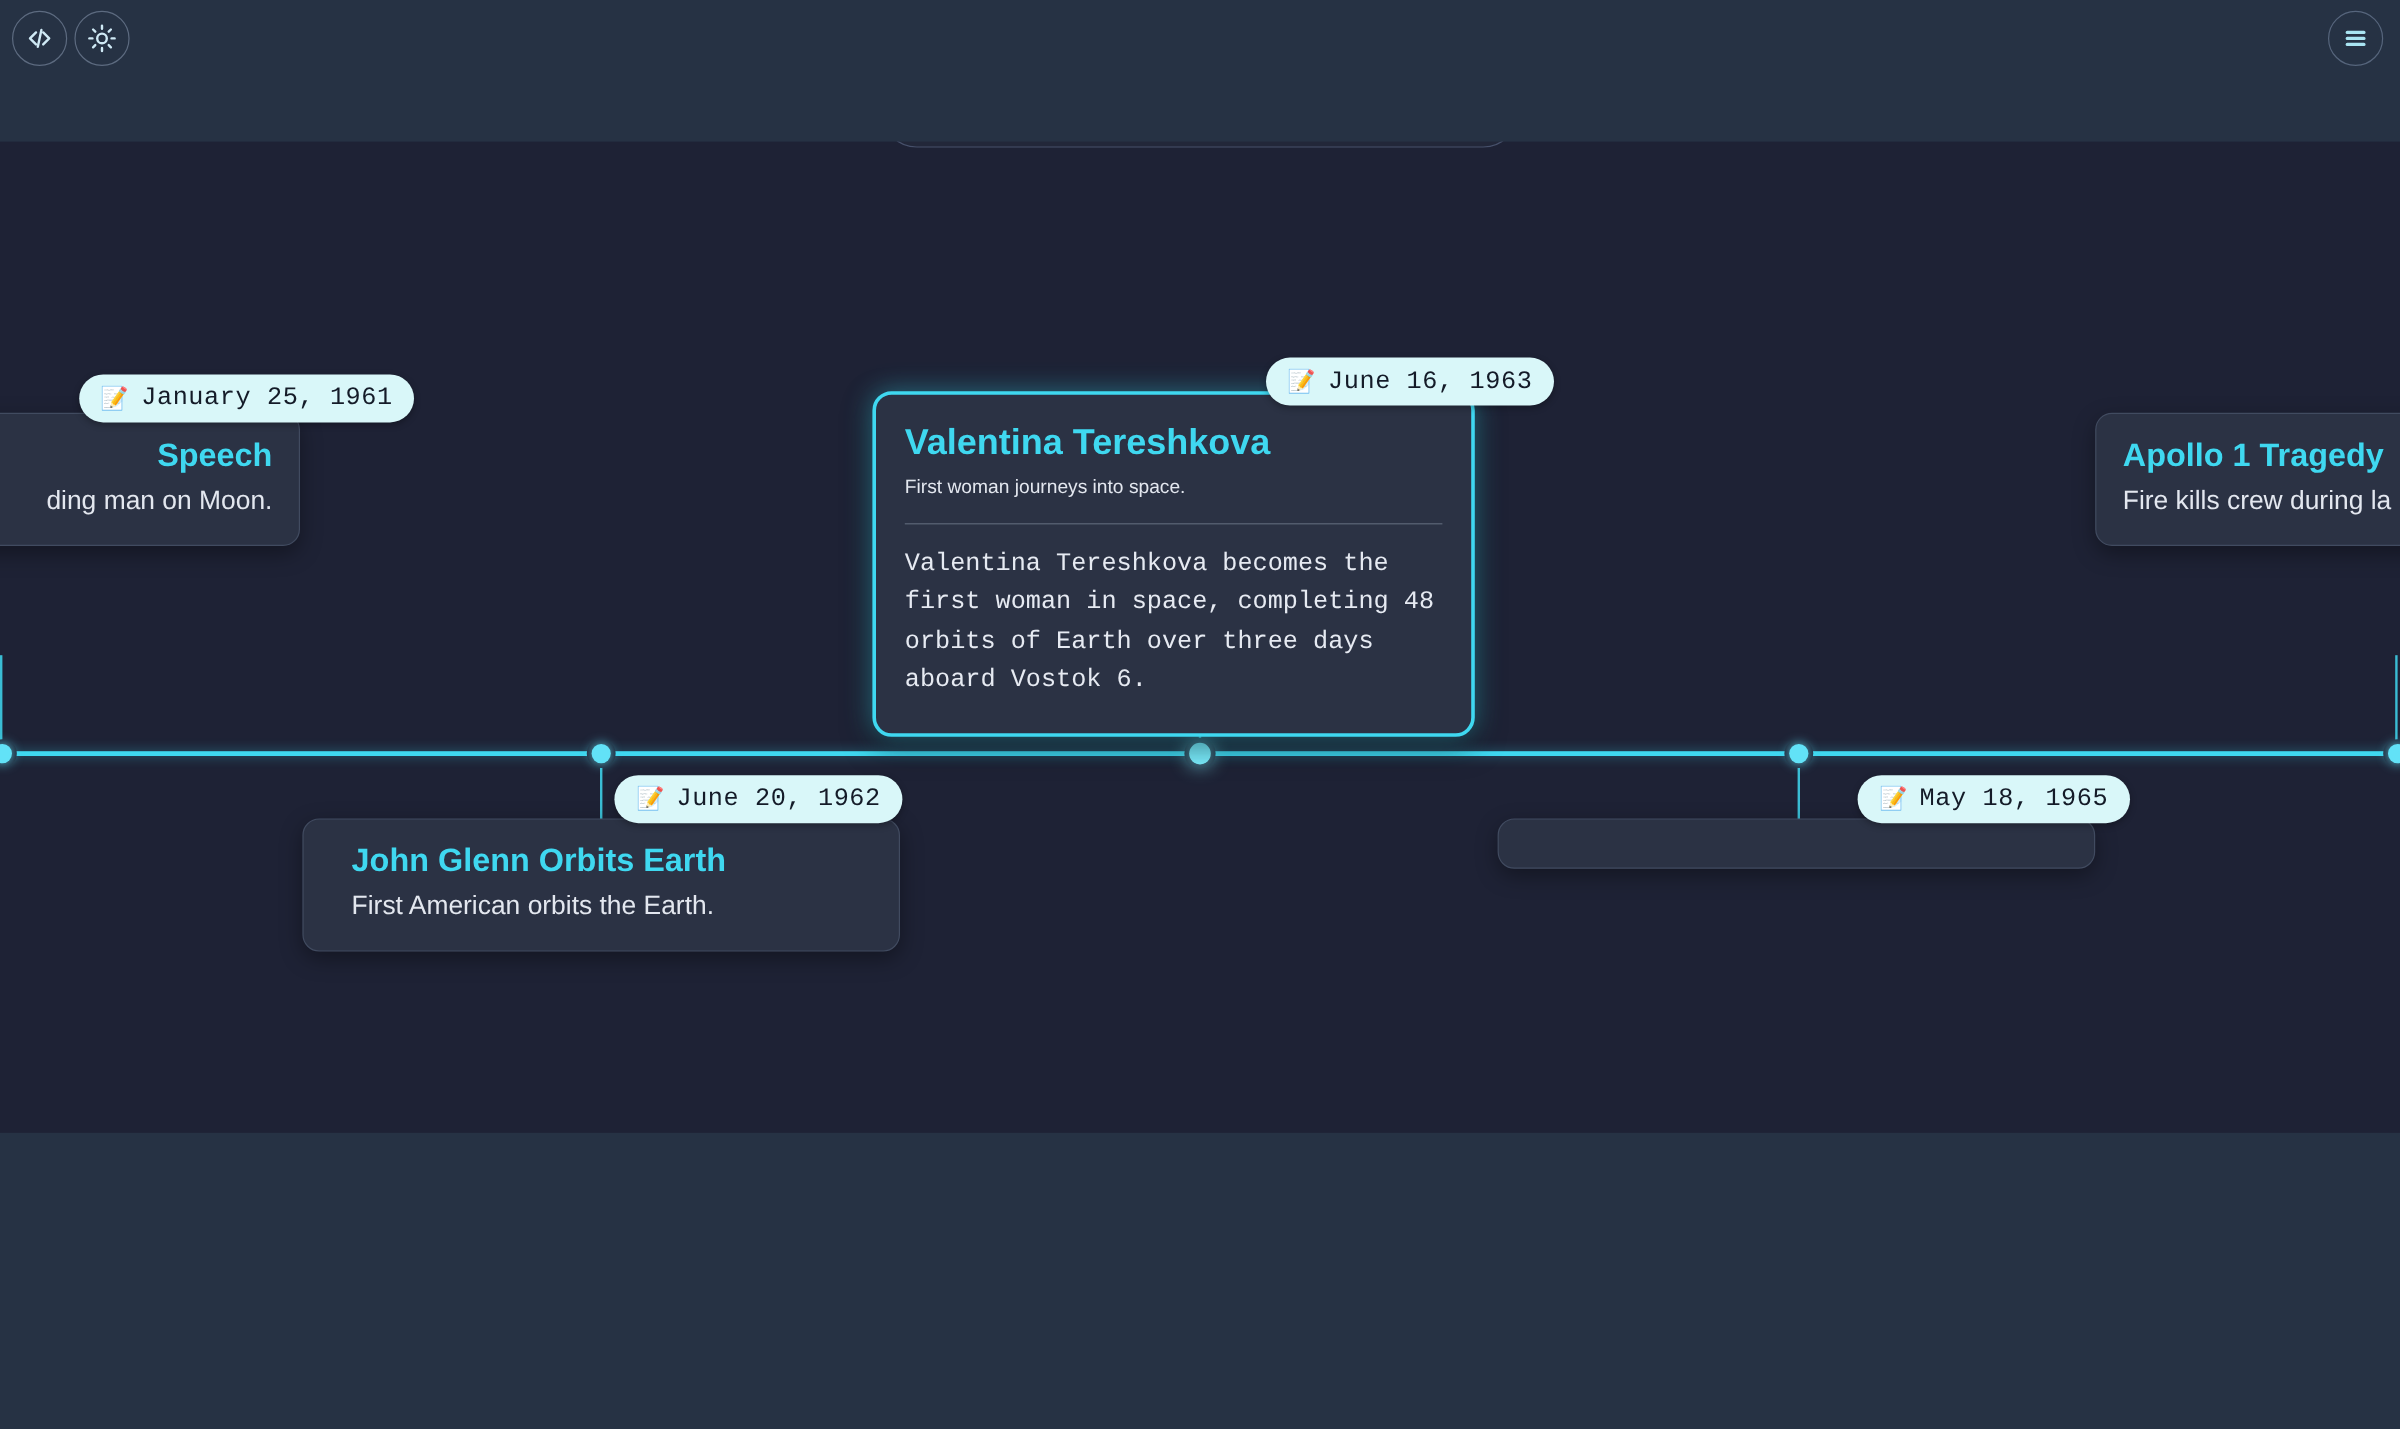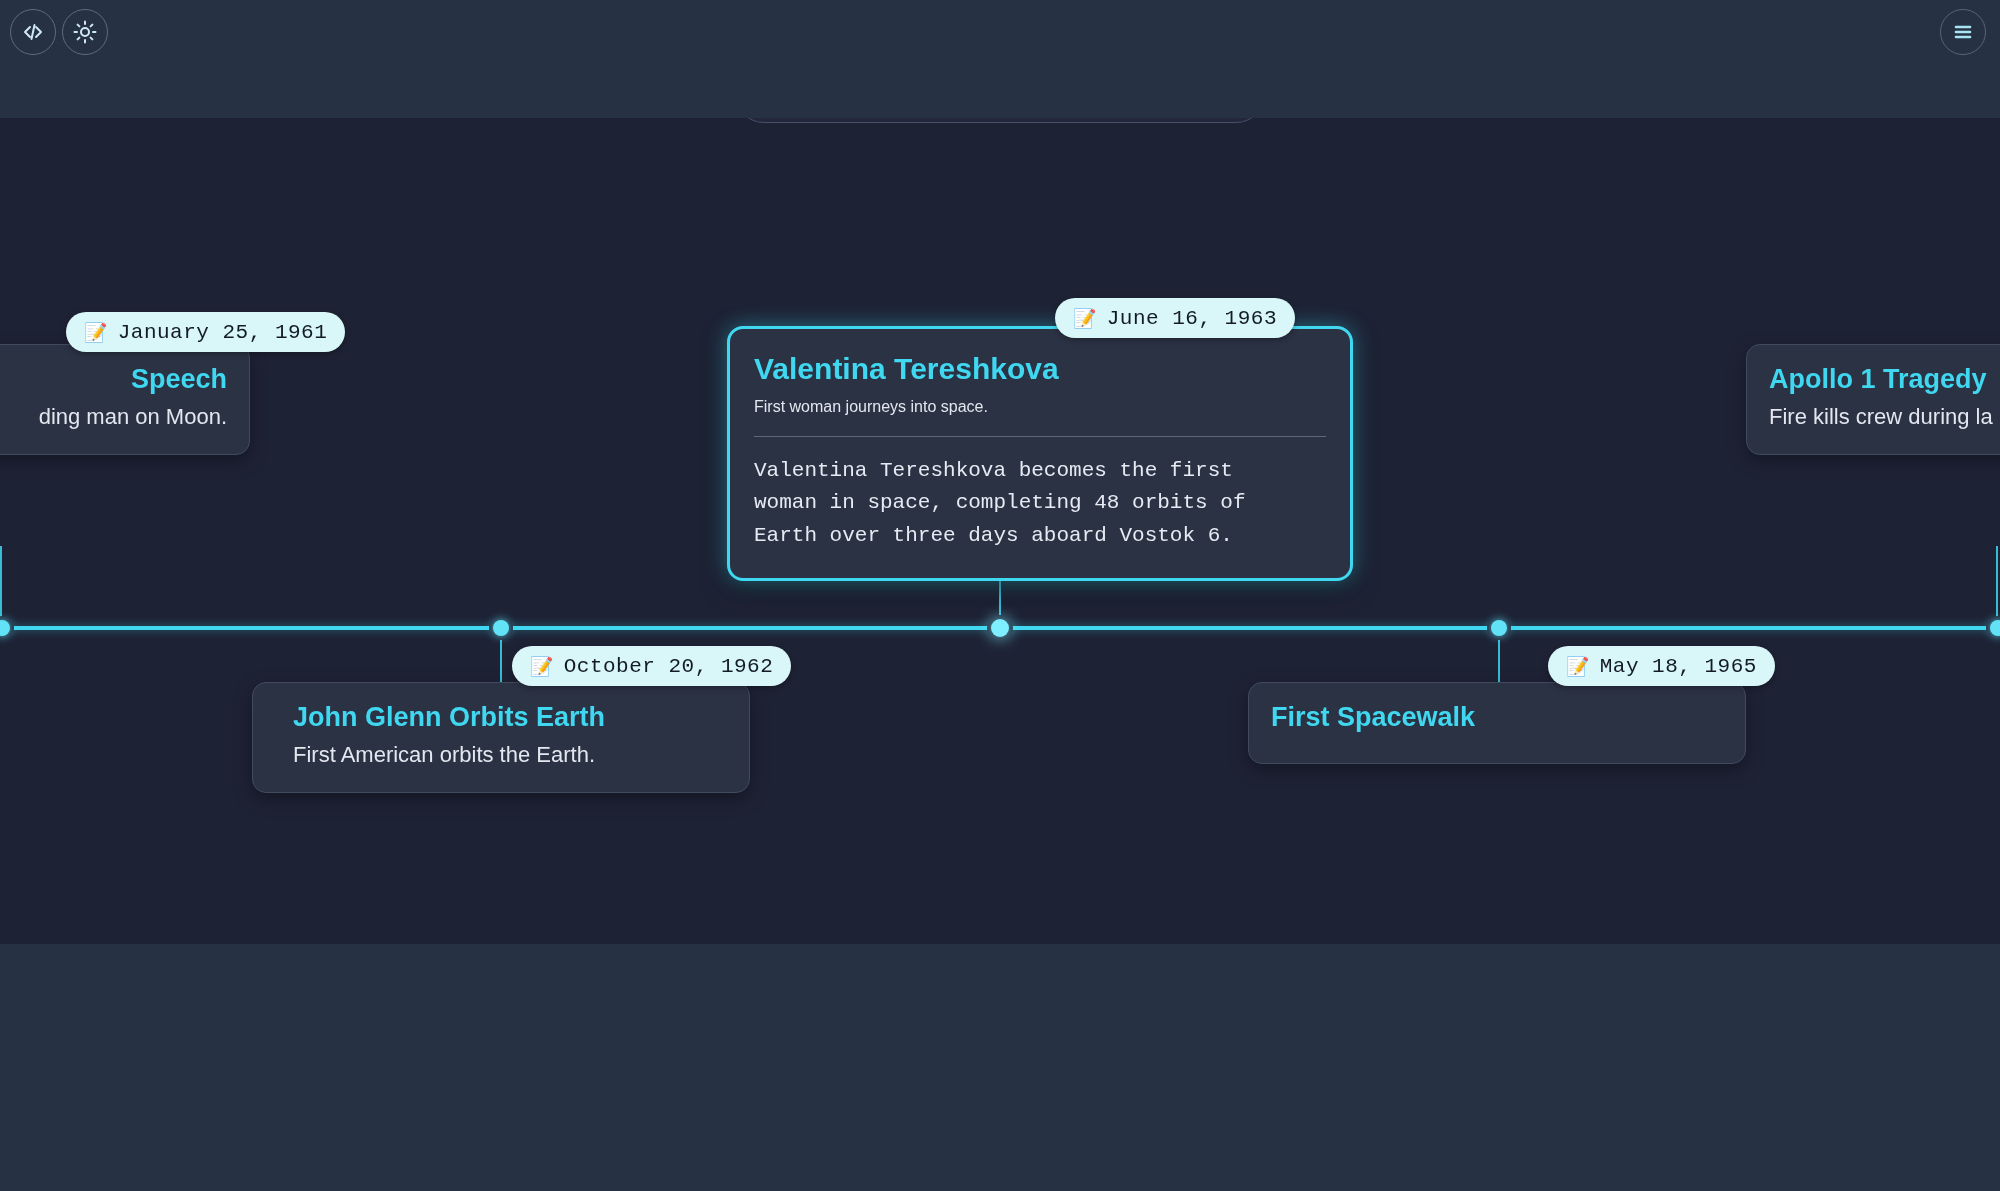--- a/index.html
+++ b/index.html
@@ -228,44 +228,43 @@
     <span class="cal">📝</span>
     <span class="txt">January 25, 1961</span>
   </div>
   <div class="card" style="left:-190px; top:230px; width:440px;">
     <div class="card-title" style="text-align:right;">Speech</div>
     <div class="card-sub" style="text-align:right;">ding man on Moon.</div>
   </div>
 
   <div class="date-badge" style="left:512px; top:532px;">
     <span class="cal">📝</span>
-    <span class="txt">October 20, 1962</span>
+    <span class="txt">June 20, 1962</span>
   </div>
   <div class="card" style="left:252px; top:568px; width:498px;padding-left:40px;">
     <div class="card-title">John Glenn Orbits Earth</div>
     <div class="card-sub">First American orbits the Earth.</div>
   </div>
 
   <div class="date-badge" style="left:1055px; top:184px;">
     <span class="cal">📝</span>
     <span class="txt">June 16, 1963</span>
   </div>
-  <div class="card active" style="left:727px; top:212px; width:626px;">
+  <div class="card active" style="left:727px; top:212px; width:502px;">
     <div class="card-title">Valentina Tereshkova</div>
     <div class="card-sub">First woman journeys into space.</div>
     <div class="card-divider"></div>
     <div class="card-detail">Valentina Tereshkova becomes the first woman in space, completing 48 orbits of Earth over three days aboard Vostok 6.</div>
   </div>
 
   <div class="date-badge" style="left:1548px; top:532px;">
     <span class="cal">📝</span>
     <span class="txt">May 18, 1965</span>
   </div>
   <div class="card" style="left:1248px; top:568px; width:498px;">
-    <div class="card-title">First Spacewalk</div>
   </div>
 
   <div class="card" style="left:1746px; top:230px; width:440px;">
     <div class="card-title">Apollo 1 Tragedy</div>
     <div class="card-sub">Fire kills crew during la</div>
   </div>
 
 </div>
 
 </body></html>

